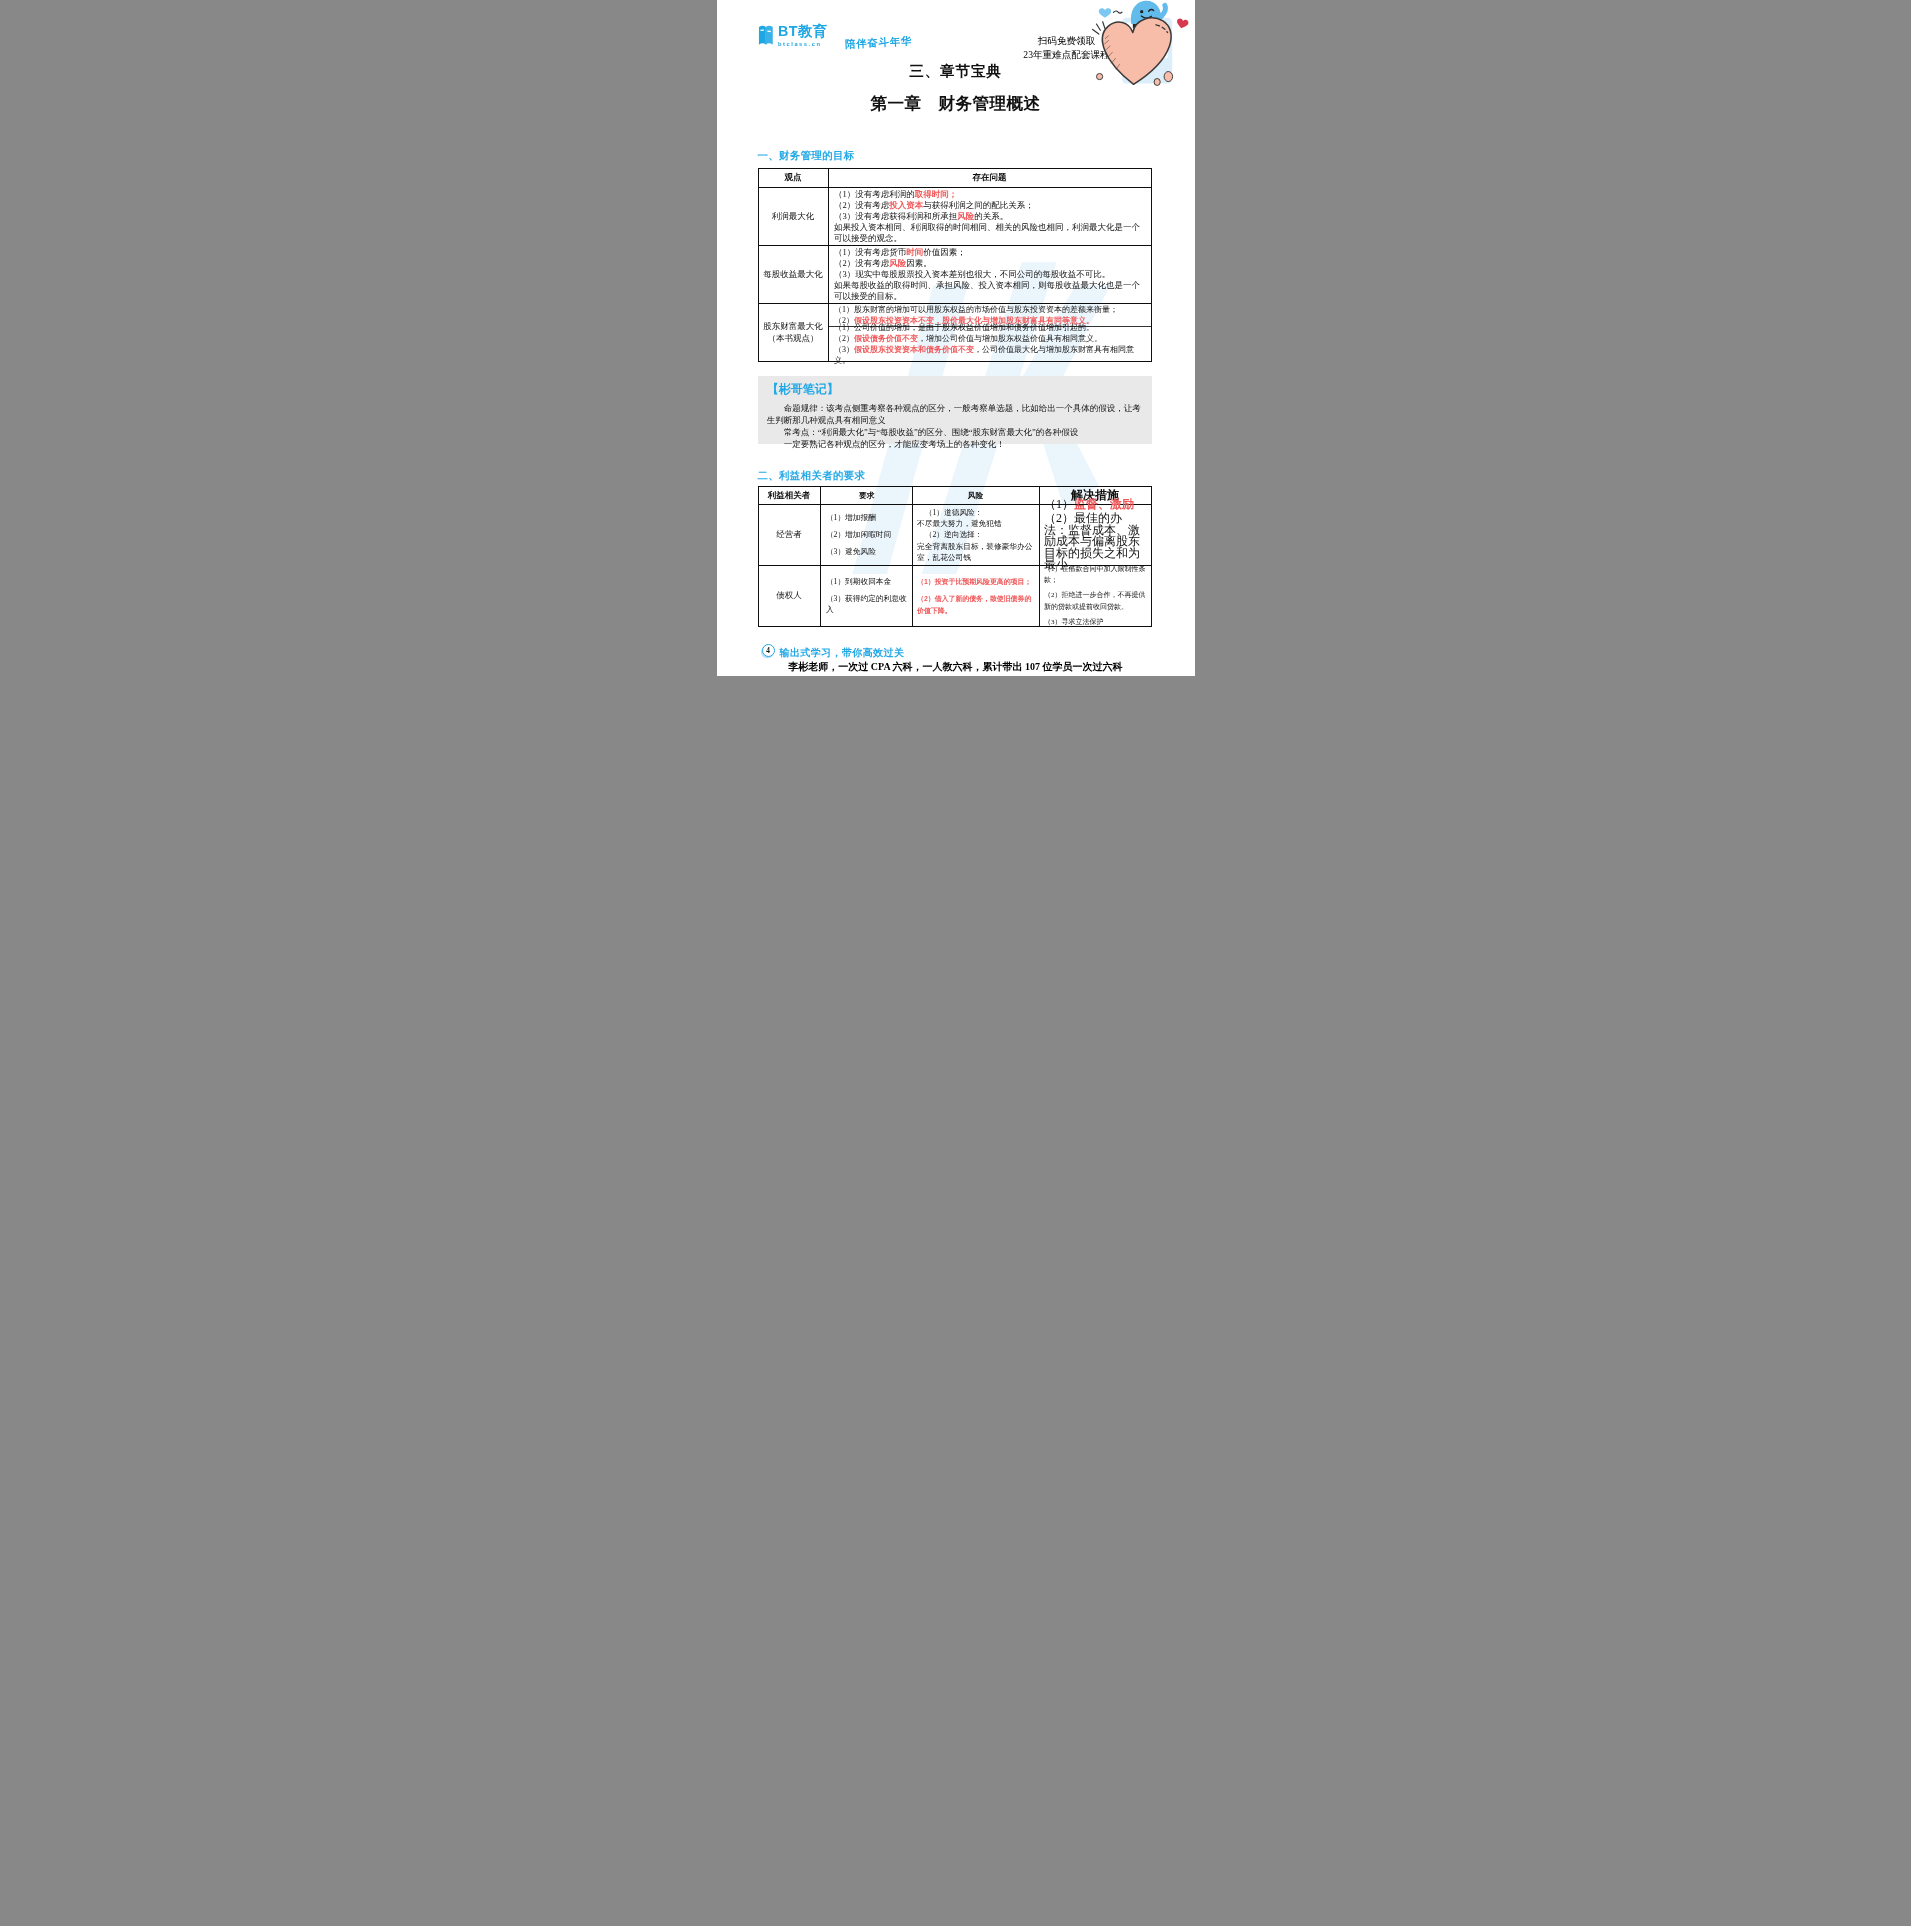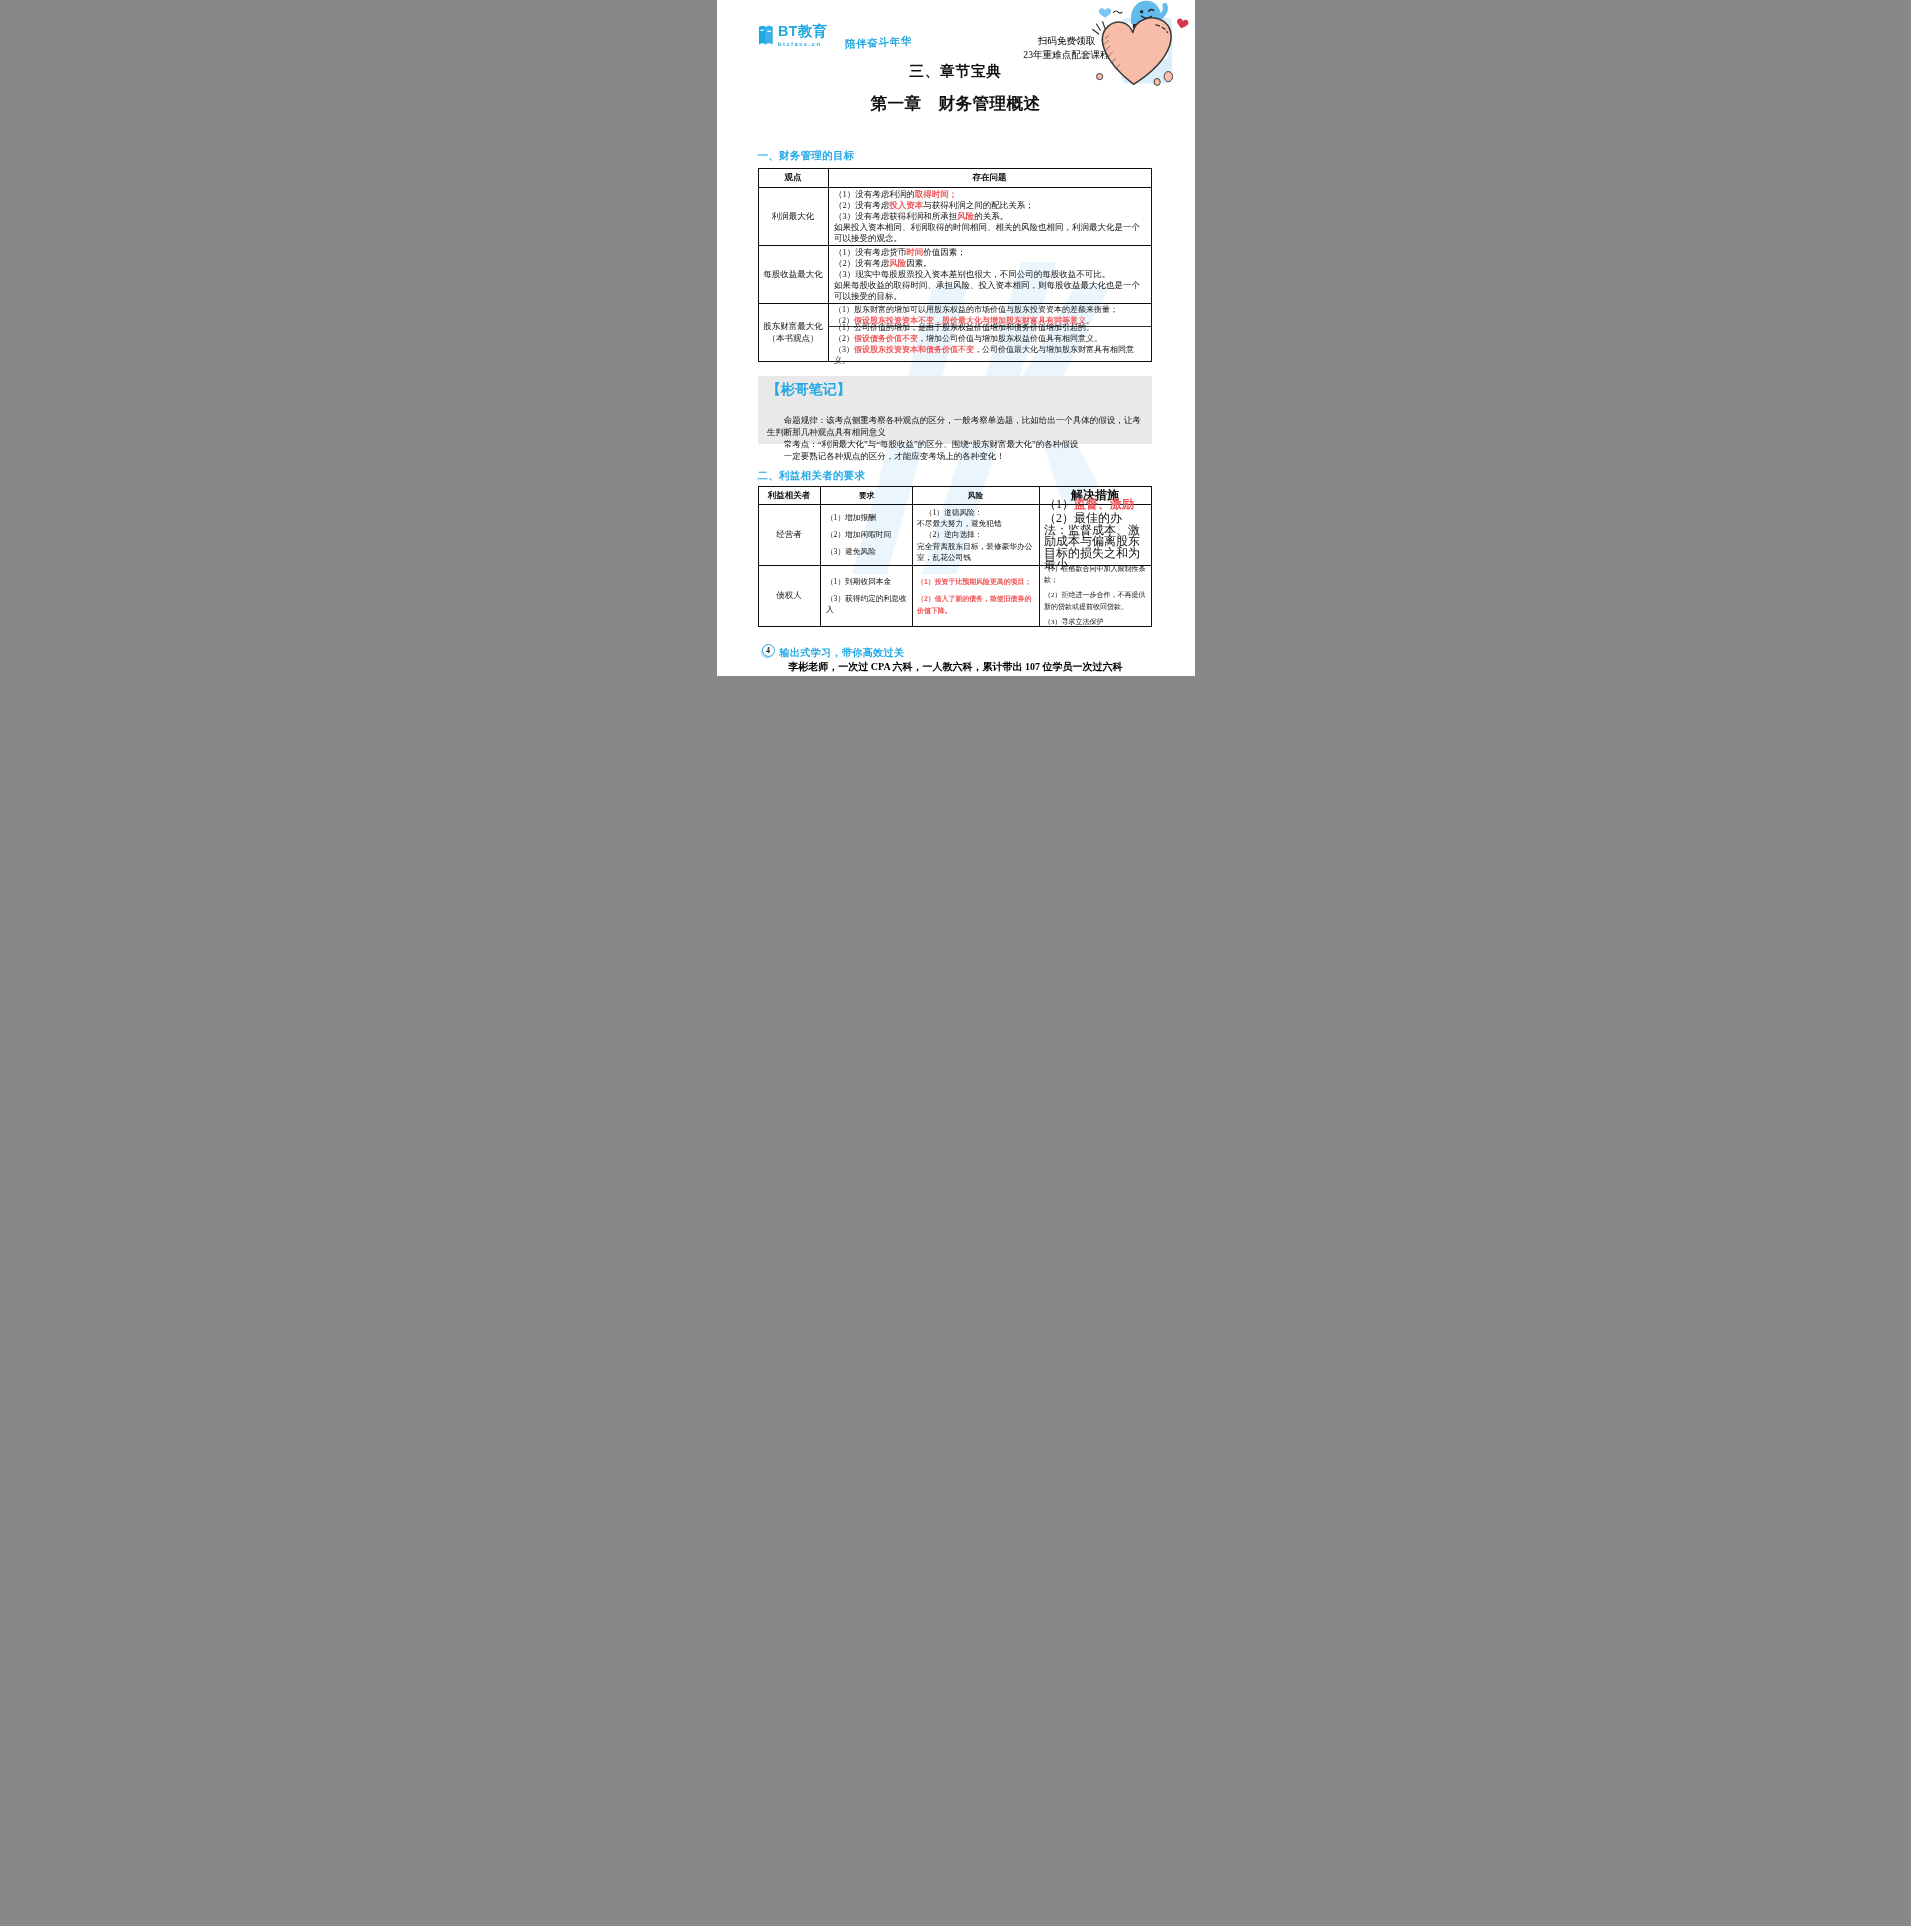--- a/index.html
+++ b/index.html
@@ -41,21 +41,21 @@
   .gap1 p{margin:2.7px 0}
   .r2risk{font-size:7px;letter-spacing:-0.1px;line-height:11.6px}
   .r2risk p{margin:3.1px 0}
   .r2sol{font-size:7px;line-height:11.2px}
   .r2sol p{margin:1.9px 0}
   
   .banner{position:absolute;left:140px;top:275px;width:265px;height:57px;background:rgba(237,182,217,0.9);z-index:6;display:flex;align-items:center;justify-content:center}
   .banner span{font-family:"Liberation Sans",sans-serif;font-weight:bold;font-size:33px;letter-spacing:-0.8px;white-space:nowrap;color:#000}
   
   .note{position:absolute;left:41px;top:376px;width:394px;height:68px;background:#E9E9E9;padding:4.6px 9.2px}
-  .note-title{font-family:"Liberation Sans",sans-serif;font-weight:bold;font-size:14px;color:#24A9E6;margin-bottom:15px}
+  .note-title{font-family:"Liberation Sans",sans-serif;font-weight:bold;font-size:12px;color:#24A9E6;margin-bottom:4px}
   .note p{font-size:8.5px;line-height:12.3px}
   .note .indent{text-indent:2em}
   
   .badge{position:absolute;left:45px;top:644px;width:13px;height:13px;border:1px solid #24A9E6;border-radius:50%;display:flex;align-items:center;justify-content:center;font-weight:bold;font-size:7.3px;color:#111;box-shadow:-1.2px 1.5px 0 #BEE3F8;background:#fff}
   .f-slogan{position:absolute;left:63px;top:646px;font-family:"Liberation Sans",sans-serif;font-weight:bold;font-size:10px;color:#24A9E6;letter-spacing:0.4px}
   .f-note{position:absolute;left:0;top:660px;width:100%;text-align:center;font-weight:bold;font-size:10px;color:#000}
   .wm{position:absolute;left:89px;top:216px;width:316px;height:358px;opacity:0.10;z-index:0;pointer-events:none}
 </style>
 </head>
 <body>

